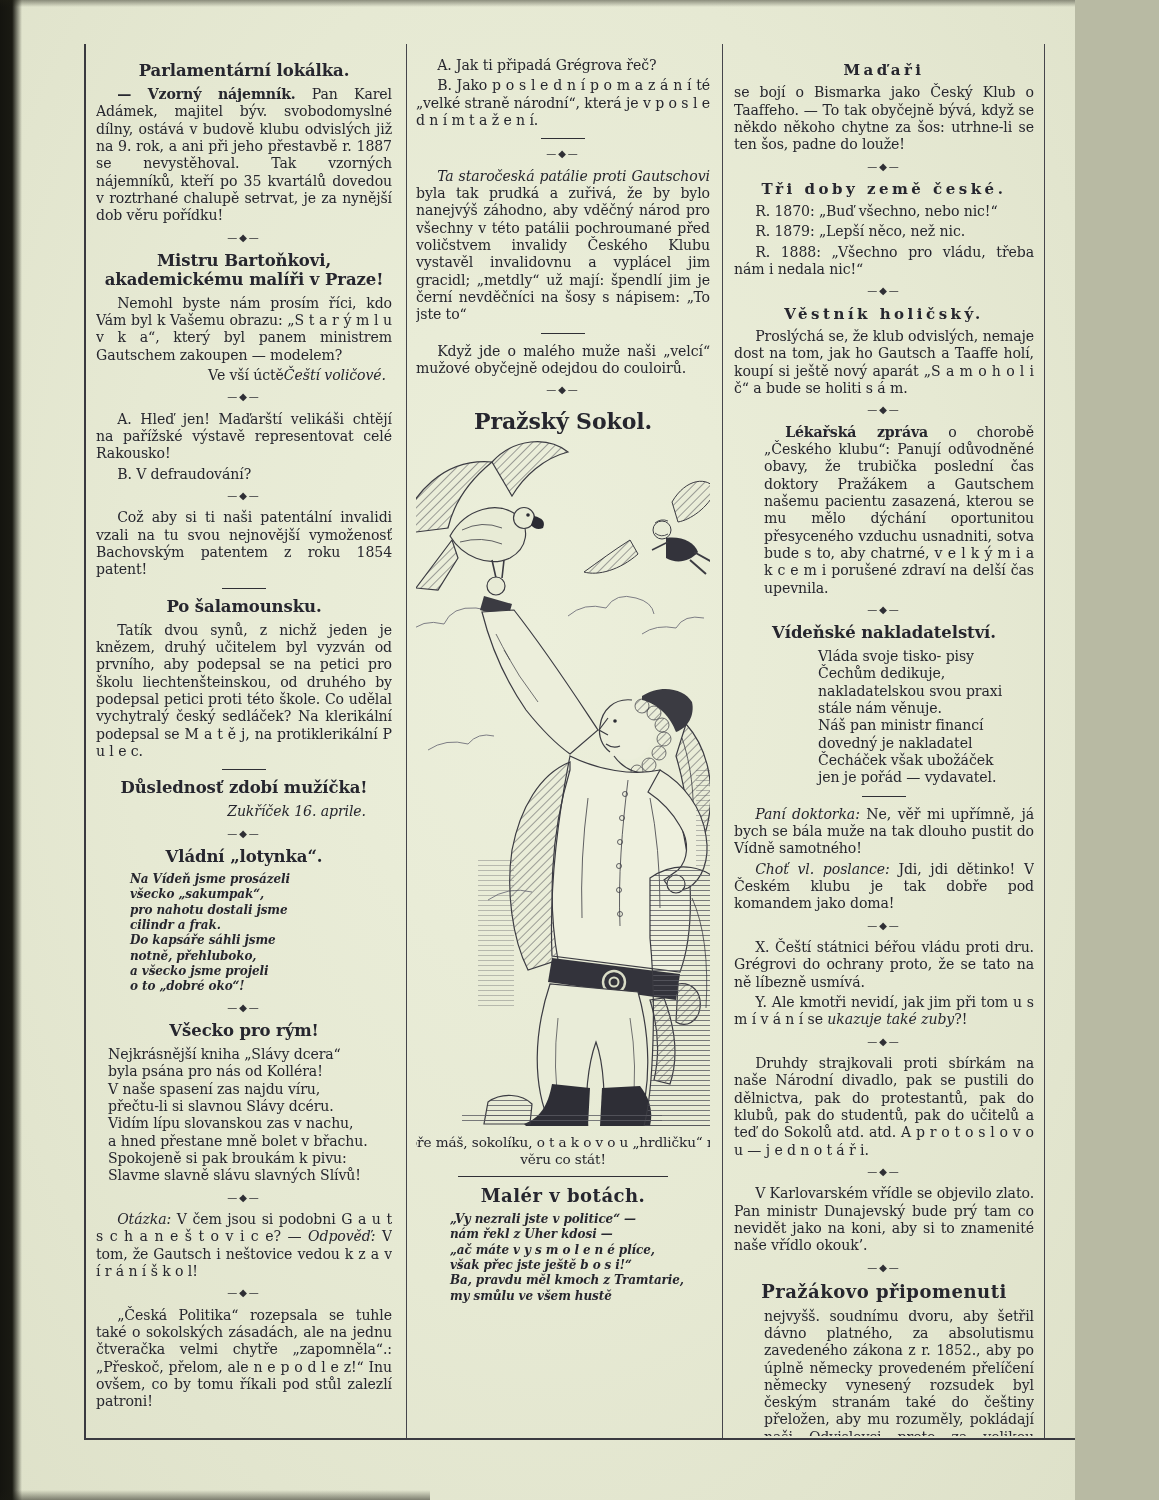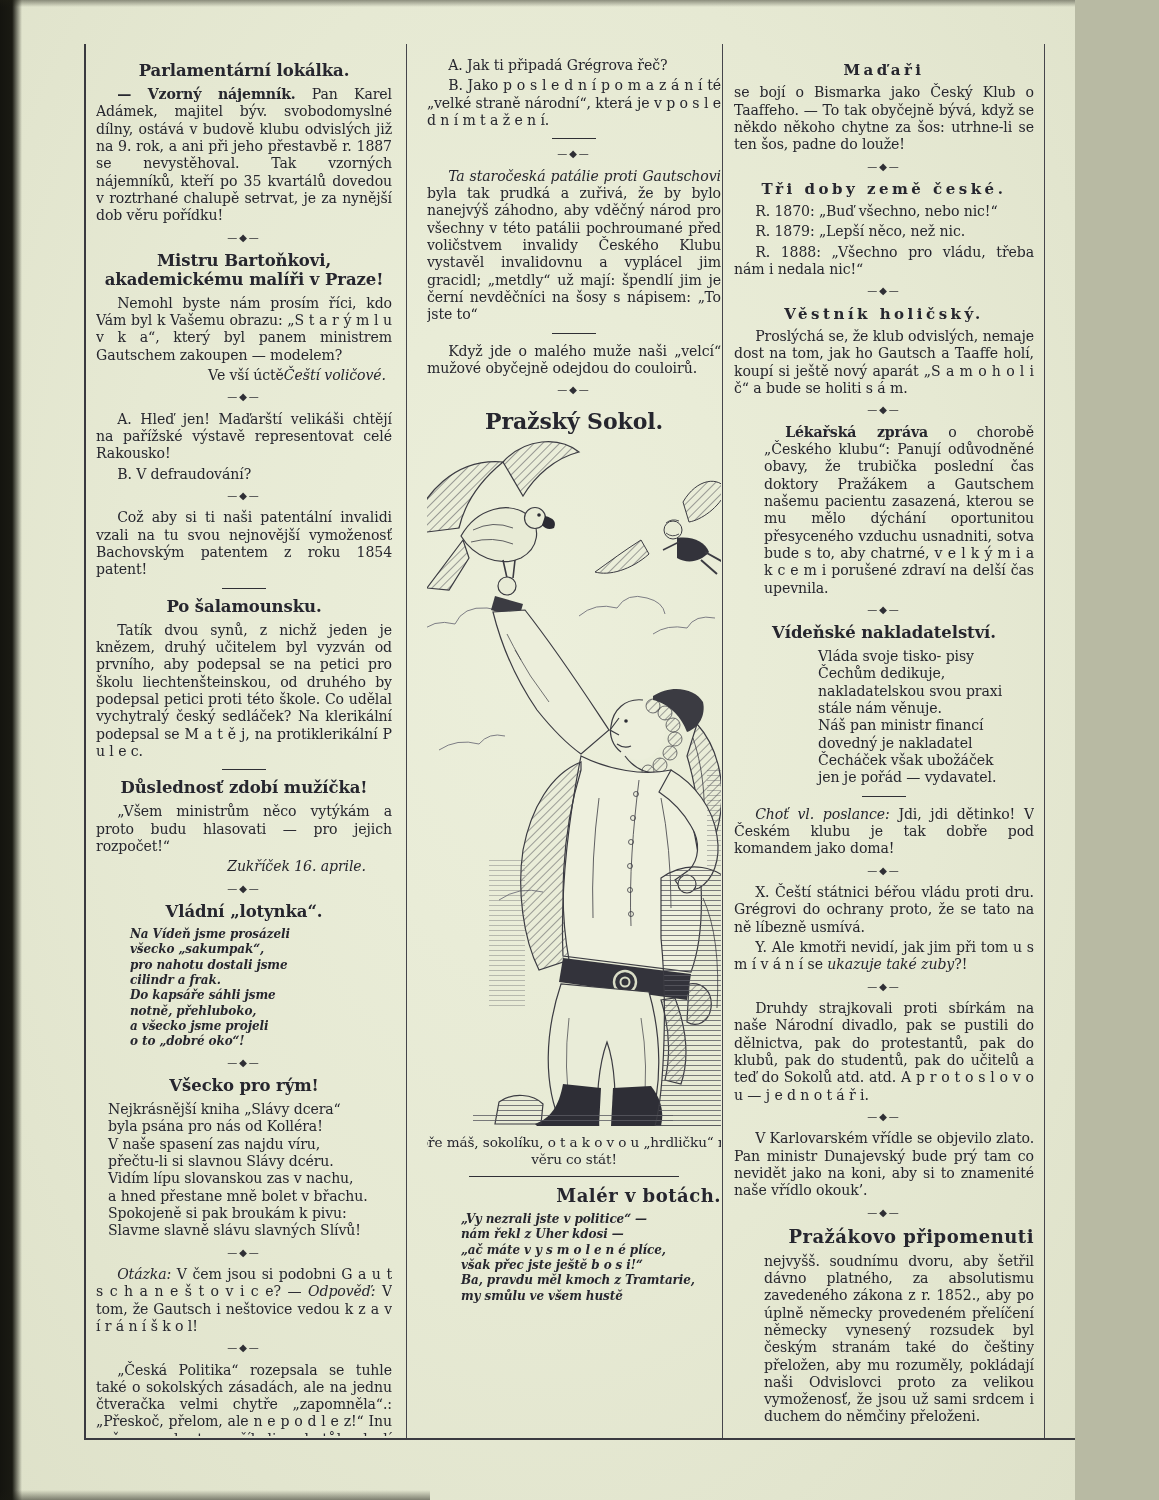--- a/index.html
+++ b/index.html
@@ -12,29 +12,29 @@
     background:linear-gradient(180deg,rgba(30,30,20,.45),rgba(30,30,20,0));}
   .edge-bottom{position:absolute;left:0;bottom:0;width:40%;height:10px;
     background:linear-gradient(0deg,rgba(25,25,18,.5),rgba(25,25,18,0));}
   .vrule{position:absolute;top:44px;height:1396px;width:1px;background:#45454b;}
   .vrule.frame{width:2px;background:#3a3a40;}
   .hrule-bottom{position:absolute;left:84px;width:1018px;top:1438px;height:2px;background:#3a3a40;}
 
   .col{position:absolute;top:54px;height:1382px;overflow:hidden;text-align:justify;
     font-size:14.1px;line-height:1.23;letter-spacing:-0.1px;}
   #colL{left:96px;width:296px;}
-  #colM{left:427px;width:294px;}
+  #colM{left:416px;width:294px;}
   #colR{left:734px;width:300px;}
 
   .p{margin:3px 0;text-indent:1.5em;}
   .p.noind{text-indent:0;}
   .h{font-weight:bold;text-align:center;font-size:16.5px;margin:8px 0 5px;text-indent:0;line-height:1.15;}
   .h.sp{letter-spacing:3.5px;font-size:15px;}
   .h.big{font-size:22px;margin:12px 0 4px;}
-  .h.med{font-size:18px;letter-spacing:.5px;text-align:right;}
+  .h.med{font-size:18px;letter-spacing:.5px;}
   .orn{text-align:center;font-family:"DejaVu Sans","Liberation Sans",sans-serif;
     font-size:10px;letter-spacing:2px;color:#2f2f35;margin:7px 0;text-indent:0;}
   .rule{width:44px;border-top:1.4px solid #2f2f35;margin:9px auto;}
   .rule.wide{width:210px;}
   .verse{text-indent:0;margin:4px 0 4px 34px;text-align:left;}
   .verse.it{font-style:italic;font-weight:600;font-size:12px;line-height:1.28;}
   .verse.rm{margin-left:12px;}
   .verse.cent{margin-left:84px;}
   .sig{font-style:italic;text-align:right;margin:1px 26px 2px 0;text-indent:0;}
   .signrow{display:flex;justify-content:flex-end;text-indent:0;margin:2px 6px;}
@@ -80,21 +80,20 @@
     <div class="orn">—◆—</div>
 
     <p class="p">Což aby si ti naši patentální invalidi vzali na tu svou nejnovější vymoženosť Bachovským patentem z roku 1854 patent!</p>
     <div class="rule"></div>
 
     <div class="h">Po šalamounsku.</div>
     <p class="p">Tatík dvou synů, z nichž jeden je knězem, druhý učitelem byl vyzván od prvního, aby podepsal se na petici pro školu liechtenšteinskou, od druhého by podepsal petici proti této škole. Co udělal vychytralý český sedláček? Na klerikální podepsal se M a t ě j, na protiklerikální P u l e c.</p>
     <div class="rule"></div>
 
     <div class="h">Důslednosť zdobí mužíčka!</div>
-    <p class="p">„Všem ministrům něco vytýkám a proto budu hlasovati — pro jejich rozpočet!“</p>
     <div class="sig">Zukříček 16. aprile.</div>
     <div class="orn">—◆—</div>
 
     <div class="h">Vládní „lotynka“.</div>
     <div class="verse it">
       <div>Na Vídeň jsme prosázeli</div>
       <div>všecko „sakumpak“,</div>
       <div>pro nahotu dostali jsme</div>
       <div>cilindr a frak.</div>
       <div>Do kapsáře sáhli jsme</div>
@@ -283,20 +282,21 @@
       <div>Čechům dedikuje,</div>
       <div>nakladatelskou svou praxi</div>
       <div>stále nám věnuje.</div>
       <div>Náš pan ministr financí</div>
       <div>dovedný je nakladatel</div>
       <div>Čecháček však ubožáček</div>
       <div>jen je pořád — vydavatel.</div>
     </div>
     <div class="rule"></div>
 
+    <p class="p"><i>Paní doktorka:</i><span> Ne, věř mi upřímně, já bych se bála muže na tak dlouho pustit do Vídně samotného!</span></p>
     <p class="p"><i>Choť vl. poslance:</i><span> Jdi, jdi dětinko! V Českém klubu je tak dobře pod komandem jako doma!</span></p>
     <div class="orn">—◆—</div>
 
     <p class="p">X. Čeští státnici béřou vládu proti dru. Grégrovi do ochrany proto, že se tato na ně líbezně usmívá.</p>
     <p class="p"><span>Y. Ale kmotři nevidí, jak jim při tom u s m í v á n í se </span><i>ukazuje také zuby</i><span>?!</span></p>
     <div class="orn">—◆—</div>
 
     <p class="p">Druhdy strajkovali proti sbírkám na naše Národní divadlo, pak se pustili do dělnictva, pak do protestantů, pak do klubů, pak do studentů, pak do učitelů a teď do Sokolů atd. atd. A p r o t o  s l o v o u — j e d n o t á ř i.</p>
     <div class="orn">—◆—</div>
 

